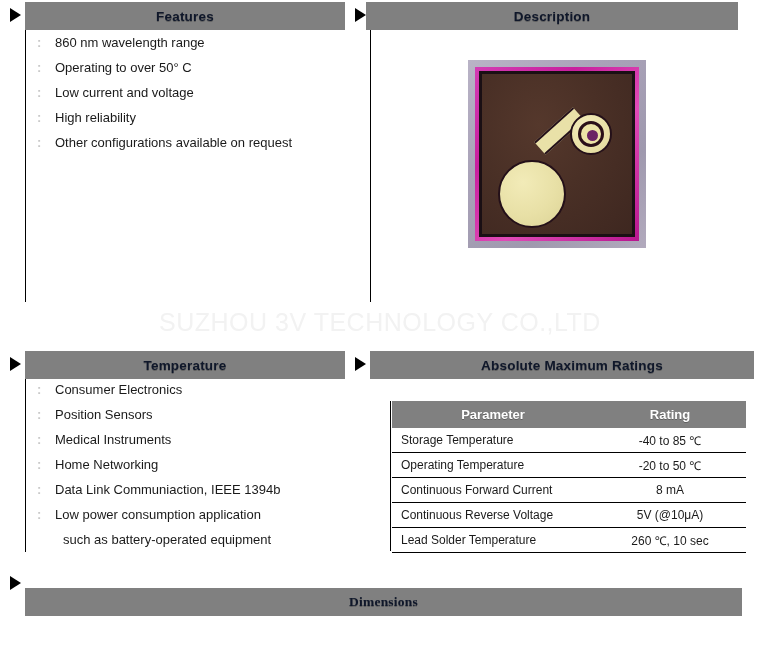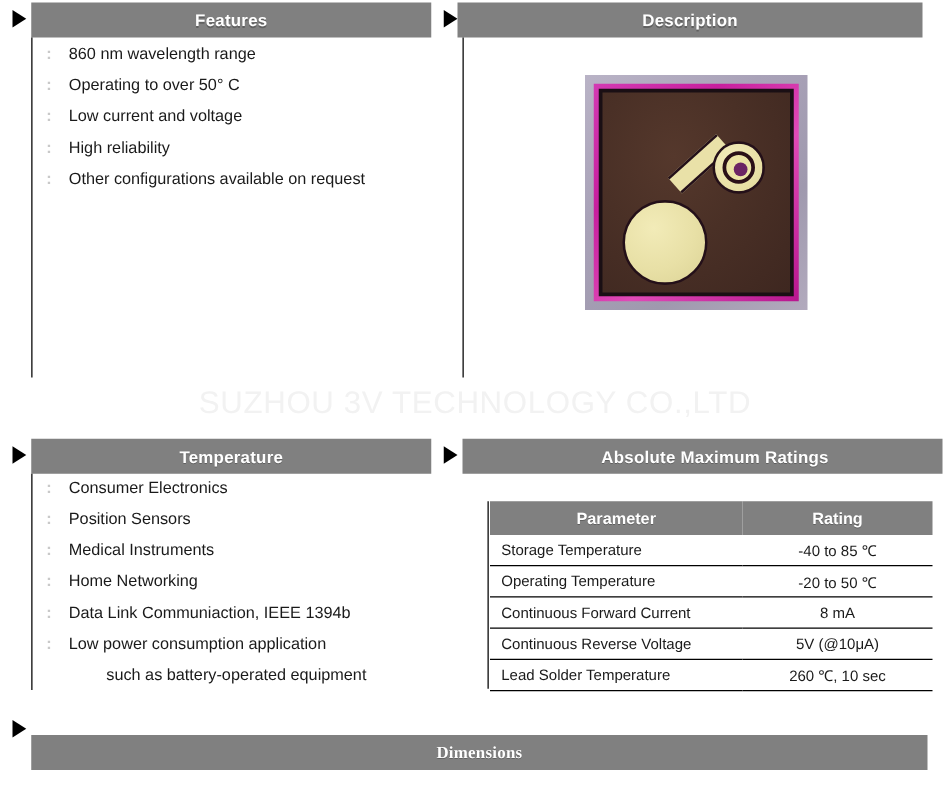--- a/index.html
+++ b/index.html
@@ -14,21 +14,21 @@
     font-family: "Liberation Sans", sans-serif;
     color: #1a1a1a;
     overflow: hidden;
   }
 
   
   .bar {
     position: absolute;
     height: 28px;
     background: #808080;
-    color: #ffffff;
+    color: #0f172a;
     font-size: 13.5px;
     font-weight: bold;
     display: flex;
     align-items: center;
     justify-content: center;
     letter-spacing: .2px;
     text-shadow: 0 1px 0 rgba(0,0,0,.25);
   }
   .tri {
     position: absolute;
@@ -60,21 +60,21 @@
   }
   .blist li .bul {
     position: absolute;
     left: 12px;
     top: 0;
     color: #c9c9c9;
     font-size: 13px;
     line-height: 25px;
     font-weight: bold;
   }
-  .blist li.cont { padding-left: 60px; }
+  .blist li.cont { padding-left: 38px; }
 
   
   .watermark {
     position: absolute;
     left: 0;
     top: 308px;
     width: 760px;
     text-align: center;
     font-size: 25px;
     color: #f2f2f2;

